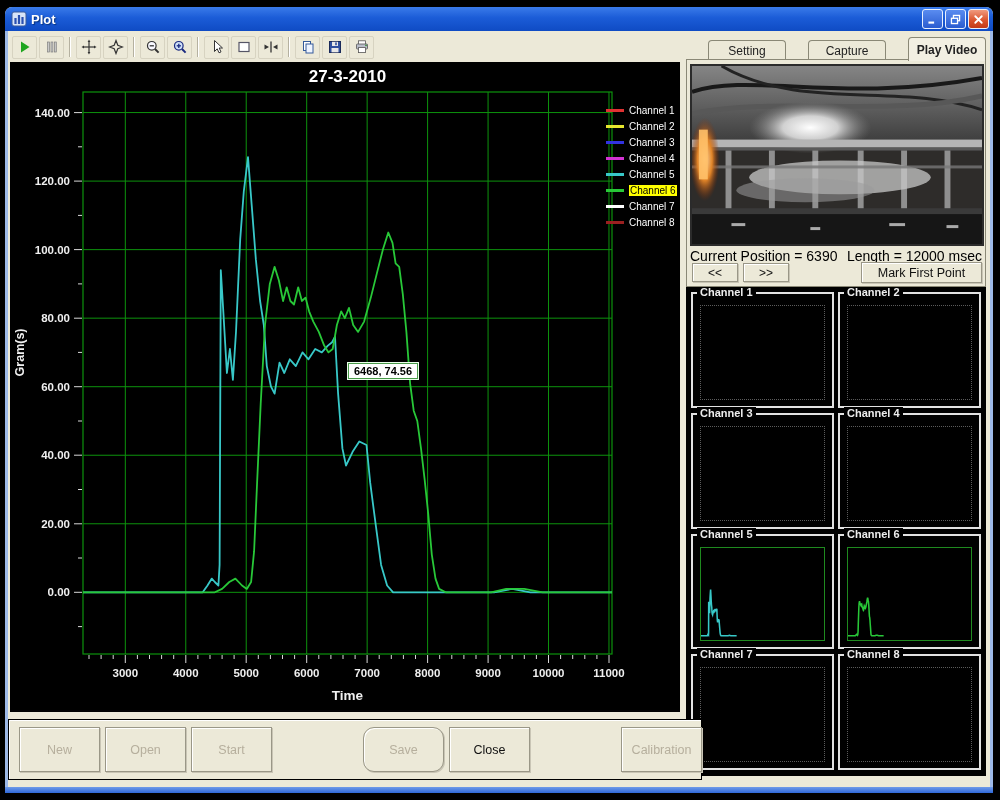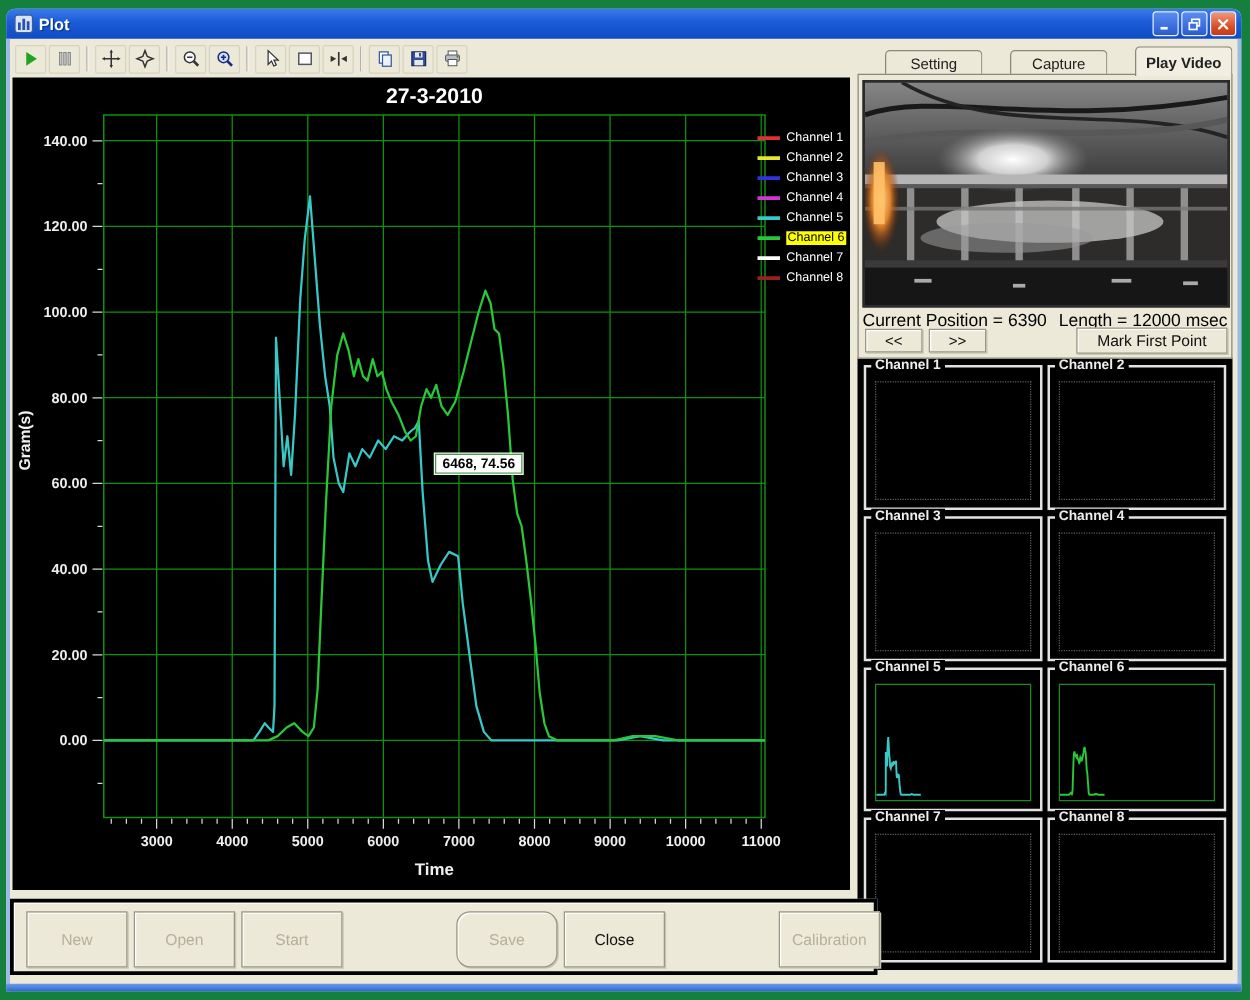--- a/index.html
+++ b/index.html
@@ -1,16 +1,16 @@
 <!DOCTYPE html>
 <html><head>
 <meta charset="utf-8">
 <style>
   html,body{margin:0;padding:0;background:#ffffff;font-family:"Liberation Sans",sans-serif;}
-  .page{position:relative;width:1000px;height:800px;background:#15803d;overflow:hidden;}
+  .page{position:relative;width:1000px;height:800px;background:#000000;overflow:hidden;}
   .window{position:absolute;left:5px;top:7px;width:988px;height:786px;background:#ece9d8;border-radius:7px 7px 0 0;}
   .side-border{position:absolute;top:24px;bottom:0;width:3px;background:#9db9e8;}
   .side-border.left{left:0;} .side-border.right{right:0;}
   .bottom-border{position:absolute;left:0;right:0;bottom:0;height:6px;background:linear-gradient(180deg,#6f9ae8,#2e68d9);}
   
   .titlebar{position:absolute;left:0;top:0;width:988px;height:24px;border-radius:7px 7px 0 0;
     background:linear-gradient(180deg,#3a7bea 0%,#1b5cd7 45%,#0f4bc4 100%);display:flex;align-items:center;padding:0 4px;box-sizing:border-box;}
   .app-icon{width:16px;height:16px;margin:0 4px 0 2px;display:inline-block;}
   .title-text{color:#fff;font-weight:bold;font-size:13px;text-shadow:1px 1px 1px #08337e;flex:1;}
   .win-controls{display:flex;gap:2px;}
@@ -50,21 +50,21 @@
   .mark-btn{position:absolute;right:2px;top:-1px;width:121px;height:21px;font-size:12.5px;}
   .channels{position:absolute;left:681px;top:279px;width:300px;height:490px;background:#000;box-sizing:border-box;
     display:grid;grid-template-columns:1fr 1fr;grid-template-rows:repeat(4,1fr);gap:5px 4px;padding:6px 5px;}
   .chan-box{position:relative;border:2px solid #e2e2e2;box-sizing:border-box;}
   .chan-label{position:absolute;top:-8px;left:4px;background:#000;color:#ededed;font-size:11px;font-weight:600;padding:0 3px;line-height:13px;}
   .chan-inner{position:absolute;left:7px;right:7px;top:11px;bottom:6px;border:1px dotted #5c5c5c;}
   .chan-inner.sel{border:1px solid #1f8a1f;}
   .chan-inner svg{position:absolute;left:0;top:0;width:100%;height:100%;}
   
   .bottom-bar{position:absolute;left:3px;top:712px;width:694px;height:61px;background:#ece9d8;
-    border:3px solid #000000;box-shadow:inset 1px 1px 0 #fff;box-sizing:border-box;}
+    border:1px solid #000000;box-shadow:inset 1px 1px 0 #fff;box-sizing:border-box;}
   .bottom-bar .bb-btn{position:absolute;top:7px;width:81px;height:45px;font-size:12.5px;}
   .bb-btn:disabled{color:#b6af9d;}
 </style>
 </head>
 <body>
 
 <div class="page">
   <div class="window">
 
     <div class="titlebar">

